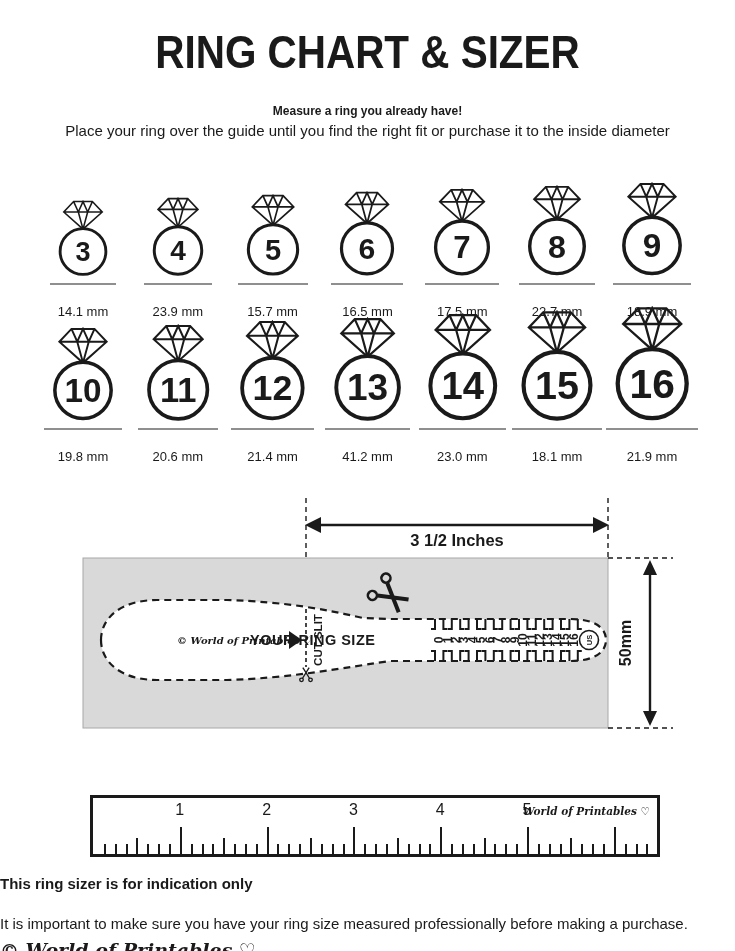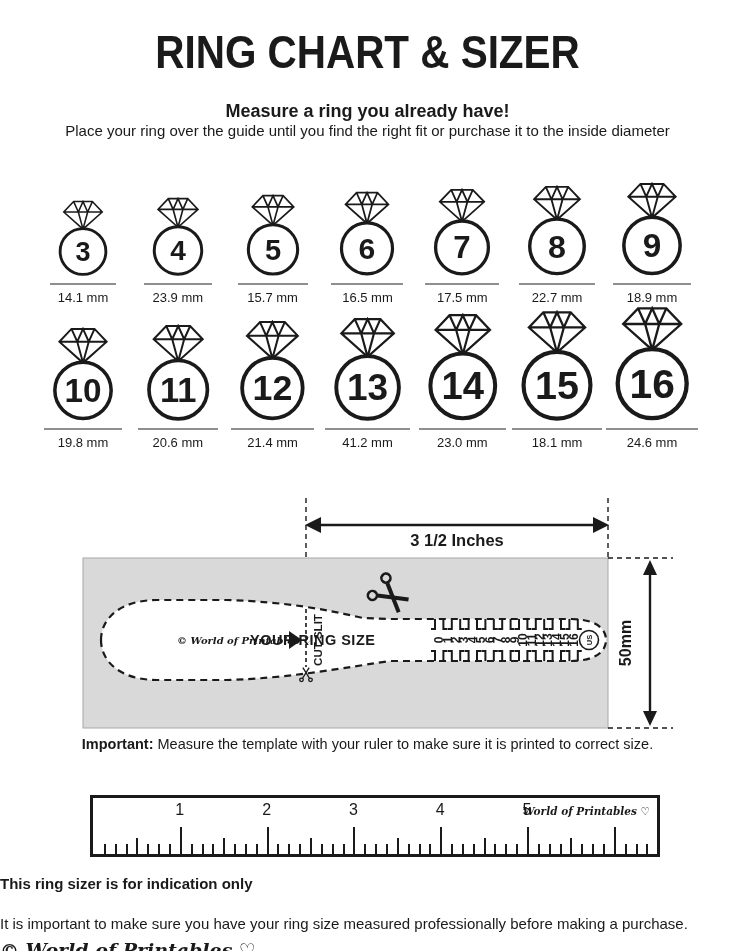--- a/index.html
+++ b/index.html
@@ -8,30 +8,30 @@
     --underline:#8f8f8f;
   }
   html,body{margin:0;padding:0;background:#ffffff;}
   body{font-family:"Liberation Sans",sans-serif;color:var(--ink);}
   .page{position:relative;width:735px;height:951px;margin:0 auto;background:#ffffff;overflow:hidden;}
 
   .title{position:absolute;top:24px;left:0;width:735px;text-align:center;
          font-size:47px;font-weight:700;letter-spacing:0px;
          transform:scaleX(0.86);transform-origin:50% 50%;white-space:nowrap;}
   .intro{position:absolute;top:101px;left:0;width:735px;text-align:center;line-height:20px;}
-  .intro .lead{font-weight:700;font-size:18px;}
+  .intro .lead{font-weight:700;font-size:12px;}
   .intro .sub{font-size:15px;}
 
   .ring-row{position:absolute;left:36px;width:663px;display:flex;align-items:flex-end;justify-content:space-between;}
   #ring-row-1{top:182px;}
   #ring-row-2{top:306px;}
   .ring-cell{width:94px;display:flex;flex-direction:column;align-items:center;}
   .ring-cell svg{display:block;}
   .ring-line{height:2px;background:var(--underline);margin-top:6px;}
-  .ring-mm{font-size:13px;margin-top:5px;color:var(--ink);}
+  .ring-mm{font-size:13px;margin-top:19px;color:var(--ink);}
 
   .sizer-wrap{position:absolute;top:490px;left:55px;width:640px;height:240px;}
 
   .important{position:absolute;top:736px;left:0;width:735px;text-align:center;font-size:14.5px;}
   .important b{font-weight:700;}
 
   .ruler{position:absolute;top:795px;left:90px;width:564px;height:56px;
          border:3px solid var(--ink);background:#ffffff;}
   .ruler .tick{position:absolute;bottom:0;width:2px;background:var(--ink);}
   .ruler .num{position:absolute;top:3px;font-size:16px;transform:translateX(-50%);}
@@ -177,21 +177,21 @@
         <div class="ring-line" style="width: 90px;"></div>
         <div class="ring-mm">18.1 mm</div>
       </div>
       <div class="ring-cell">
         <svg viewBox="0 0 100 148" width="78.4" height="116.03200000000001">
           <path d="M32 3 L68 3 L87 23 L50 56 L13 23 Z M13 23 L87 23 M32 3 L41 23 L50 3 L59 23 L68 3 M41 23 L50 56 M59 23 L50 56" fill="none" stroke="#1a1a1a" stroke-width="3" stroke-linejoin="miter"></path>
           <circle cx="50" cy="99" r="44" fill="#ffffff" stroke="#1a1a1a" stroke-width="5.5"></circle>
           <text x="50" y="117" text-anchor="middle" font-size="52" font-weight="bold">16</text>
         </svg>
         <div class="ring-line" style="width: 92.4px;"></div>
-        <div class="ring-mm">24.6 mm</div>
+        <div class="ring-mm">21.9 mm</div>
       </div>
     </div>
 
   <div class="sizer-wrap">
     <svg id="sizer-svg" width="640" height="240" viewBox="0 0 640 240">
 
       <line x1="251" y1="8" x2="251" y2="70" stroke="#1a1a1a" stroke-width="1.4" stroke-dasharray="5 4"></line>
       <line x1="553" y1="8" x2="553" y2="70" stroke="#1a1a1a" stroke-width="1.4" stroke-dasharray="5 4"></line>
 
       <line x1="262" y1="35" x2="542" y2="35" stroke="#1a1a1a" stroke-width="2.4"></line>
@@ -295,23 +295,20 @@
           <text transform="translate(501.8,150) rotate(-90)" text-anchor="middle" dominant-baseline="central" font-size="12" font-weight="bold">14</text>
           <text transform="translate(510.2,150) rotate(-90)" text-anchor="middle" dominant-baseline="central" font-size="12" font-weight="bold">15</text>
           <text transform="translate(518.6,150) rotate(-90)" text-anchor="middle" dominant-baseline="central" font-size="12" font-weight="bold">16</text>
         </g>
 
       <circle cx="534" cy="150" r="9.5" fill="none" stroke="#1a1a1a" stroke-width="1.6"></circle>
       <text transform="translate(534,150) rotate(-90)" text-anchor="middle" dominant-baseline="central" font-size="7.5" font-weight="bold">US</text>
     </svg>
   </div>
 
-  <div class="important">
-    <b>Important:</b><span> Measure the template with your ruler to make sure it is printed to correct size.</span>
-  </div>
 
   <div class="ruler" id="ruler">
     <div class="brand">World of Printables ♡</div>
   <div class="tick" style="left: 10.85px; height: 10px;"></div>
       <div class="tick" style="left: 21.7px; height: 10px;"></div>
       <div class="tick" style="left: 32.55px; height: 10px;"></div>
       <div class="tick" style="left: 43.4px; height: 16px;"></div>
       <div class="tick" style="left: 54.25px; height: 10px;"></div>
       <div class="tick" style="left: 65.1px; height: 10px;"></div>
       <div class="tick" style="left: 75.95px; height: 10px;"></div>

